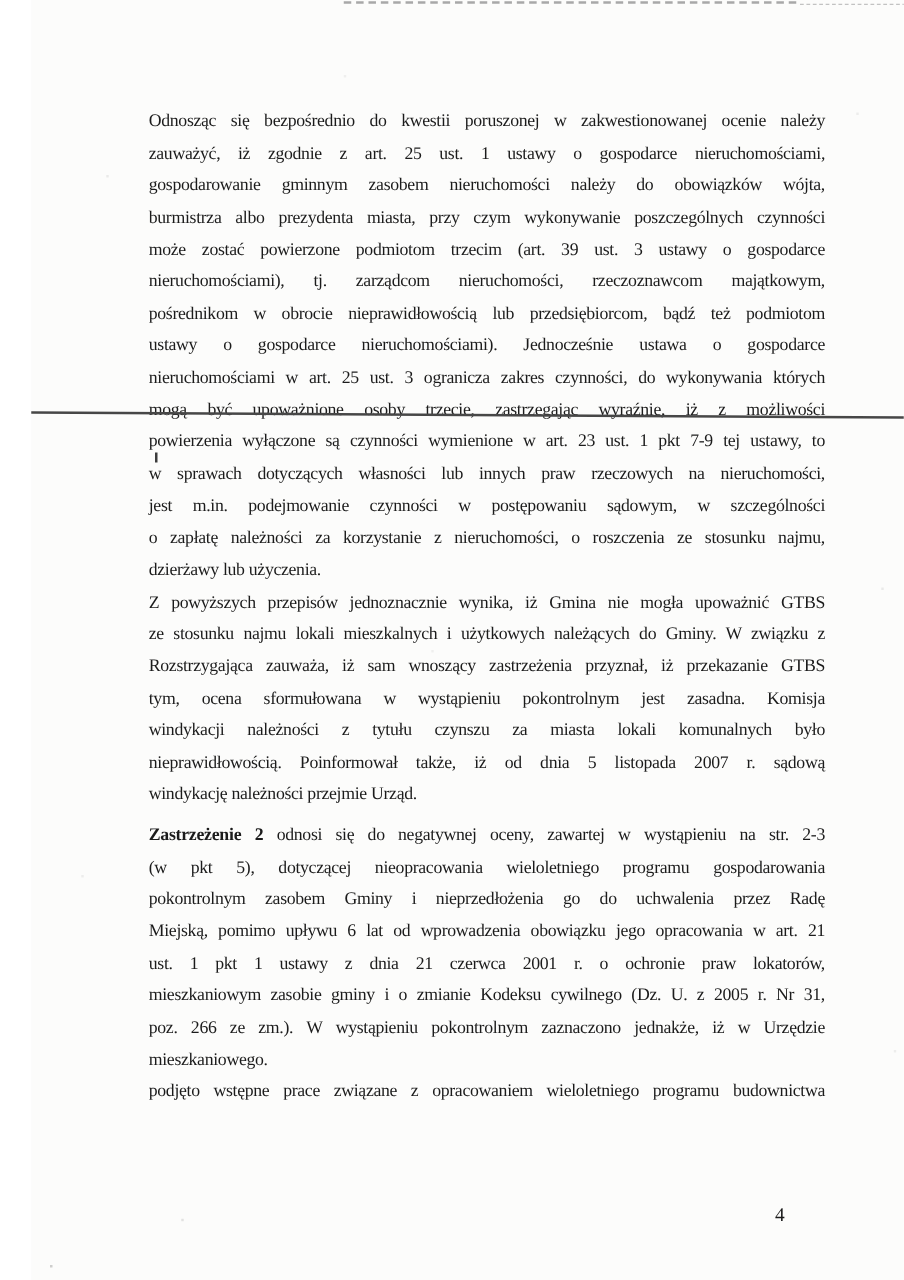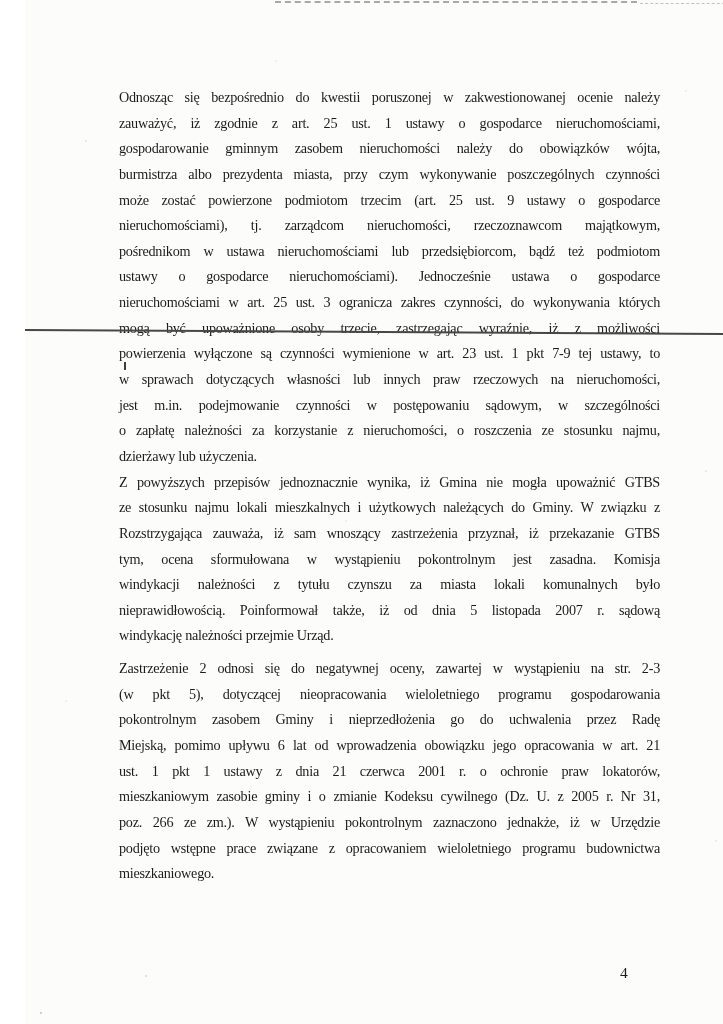--- a/index.html
+++ b/index.html
@@ -63,43 +63,43 @@
   .line {
     height: 25.65px;
     line-height: 25.65px;
     white-space: nowrap;
     text-align: justify;
     text-align-last: justify;
   }
   .line.last {
     text-align-last: left;
   }
-  .line b { font-weight: normal; letter-spacing: -0.2px; }
+  .line b { font-weight: bold; letter-spacing: -0.2px; }
   .page-number {
     position: absolute; left: 595px; top: 964px;
     color: #1b1b1b;
     font-size: 15.5px;
   }
 </style>
 </head>
 <body>
 
 <div class="page" style="background: rgb(252, 252, 251); margin-left: 25px;">
   <div class="speckles"></div>
   <div class="top-artifact"></div>
   <div class="top-artifact2"></div>
   <div class="text-block" id="text-block" style="color: rgb(27, 27, 27);">
       <div class="para">
         <div class="line">Odnosząc się bezpośrednio do kwestii poruszonej w zakwestionowanej ocenie należy</div>
         <div class="line">zauważyć, iż zgodnie z art. 25 ust. 1 ustawy o gospodarce nieruchomościami,</div>
         <div class="line">gospodarowanie gminnym zasobem nieruchomości należy do obowiązków wójta,</div>
         <div class="line">burmistrza albo prezydenta miasta, przy czym wykonywanie poszczególnych czynności</div>
-        <div class="line">może zostać powierzone podmiotom trzecim (art. 25 ust. 9 ustawy o gospodarce</div>
+        <div class="line">może zostać powierzone podmiotom trzecim (art. 39 ust. 3 ustawy o gospodarce</div>
         <div class="line">nieruchomościami), tj. zarządcom nieruchomości, rzeczoznawcom majątkowym,</div>
-        <div class="line">pośrednikom w ustawa nieruchomościami lub przedsiębiorcom, bądź też podmiotom</div>
+        <div class="line">pośrednikom w obrocie nieprawidłowością lub przedsiębiorcom, bądź też podmiotom</div>
         <div class="line">ustawy o gospodarce nieruchomościami). Jednocześnie ustawa o gospodarce</div>
         <div class="line">nieruchomościami w art. 25 ust. 3 ogranicza zakres czynności, do wykonywania których</div>
         <div class="line">mogą być upoważnione osoby trzecie, zastrzegając wyraźnie, iż z możliwości</div>
         <div class="line">powierzenia wyłączone są czynności wymienione w art. 23 ust. 1 pkt 7-9 tej ustawy, to</div>
         <div class="line">w sprawach dotyczących własności lub innych praw rzeczowych na nieruchomości,</div>
         <div class="line">jest m.in. podejmowanie czynności w postępowaniu sądowym, w szczególności</div>
         <div class="line">o zapłatę należności za korzystanie z nieruchomości, o roszczenia ze stosunku najmu,</div>
         <div class="line last">dzierżawy lub użyczenia.</div>
       </div>
       <div class="para">
@@ -112,20 +112,20 @@
         <div class="line last">windykację należności przejmie Urząd.</div>
       </div>
       <div class="para gap-before">
         <div class="line"><b>Zastrzeżenie 2</b> odnosi się do negatywnej oceny, zawartej w wystąpieniu na str. 2-3</div>
         <div class="line">(w pkt 5), dotyczącej nieopracowania wieloletniego programu gospodarowania</div>
         <div class="line">pokontrolnym zasobem Gminy i nieprzedłożenia go do uchwalenia przez Radę</div>
         <div class="line">Miejską, pomimo upływu 6 lat od wprowadzenia obowiązku jego opracowania w art. 21</div>
         <div class="line">ust. 1 pkt 1 ustawy z dnia 21 czerwca 2001 r. o ochronie praw lokatorów,</div>
         <div class="line">mieszkaniowym zasobie gminy i o zmianie Kodeksu cywilnego (Dz. U. z 2005 r. Nr 31,</div>
         <div class="line">poz. 266 ze zm.). W wystąpieniu pokontrolnym zaznaczono jednakże, iż w Urzędzie</div>
+        <div class="line last">mieszkaniowego.</div>
         <div class="line">podjęto wstępne prace związane z opracowaniem wieloletniego programu budownictwa</div>
-        <div class="line last">mieszkaniowego.</div>
       </div>
     </div>
   <div class="strike-artifact"></div>
   <div class="tick-artifact"></div>
   <div class="page-number">4</div>
 </div>
 
 </body></html>

